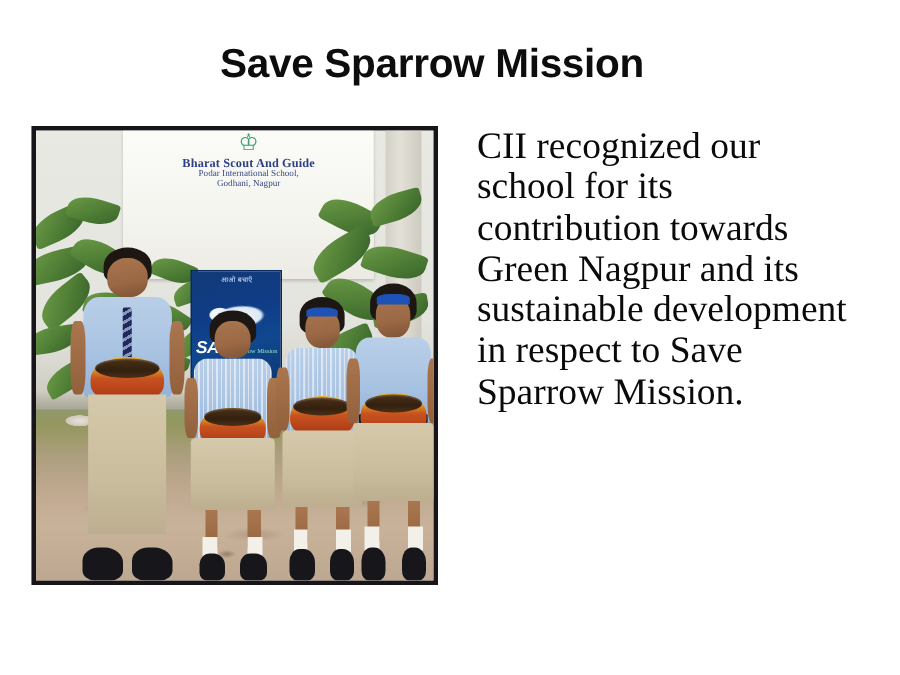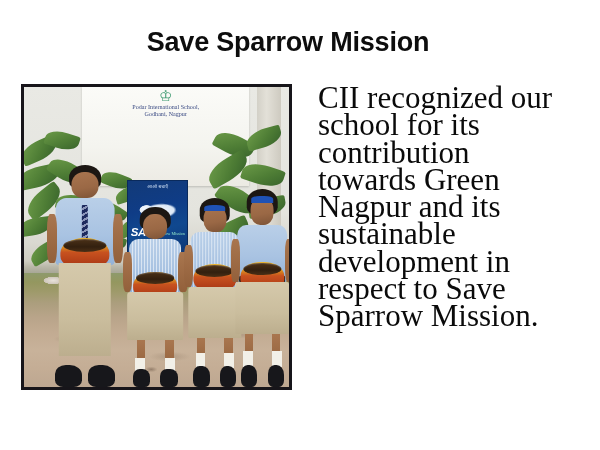--- a/index.html
+++ b/index.html
@@ -31,21 +31,21 @@
     white-space: nowrap;
   }
 
   
   #body-text {
     position: absolute;
     left: 318px;
     top: 84px;
     width: 252px;
     font-family: "Liberation Serif", serif;
-    font-size: 31px;
+    font-size: 25px;
     line-height: 27.3px;
     color: #0a0a0a;
     text-align: left;
   }
 
   
   #photo {
     position: absolute;
     left: 21px;
     top: 84px;
@@ -295,20 +295,21 @@
 
 <div id="photo">
 
   <div class="ph-layer wall"></div>
   <div class="ph-layer ground"></div>
   <div class="ph-layer stones"></div>
   <div class="ph-layer pillar"></div>
 
   <div class="ph-layer signboard">
     <div class="sign-emblem">♔</div>
+    <div class="sign-l1">Bharat Scout And Guide</div>
     <div class="sign-l3">Podar International School,</div>
     <div class="sign-l4">Godhani, Nagpur</div>
   </div>
 
   <div class="ph-layer foliage-left">
     <div class="leaf" style="left:4%;  top:6%;  width:40%; height:13%; transform:rotate(-24deg);"></div>
     <div class="leaf" style="left:30%; top:0%;  width:36%; height:12%; transform:rotate(18deg);"></div>
     <div class="leaf" style="left:0%;  top:24%; width:46%; height:14%; transform:rotate(-12deg);"></div>
     <div class="leaf" style="left:34%; top:21%; width:40%; height:13%; transform:rotate(32deg);"></div>
     <div class="leaf" style="left:8%;  top:41%; width:42%; height:14%; transform:rotate(-38deg);"></div>

